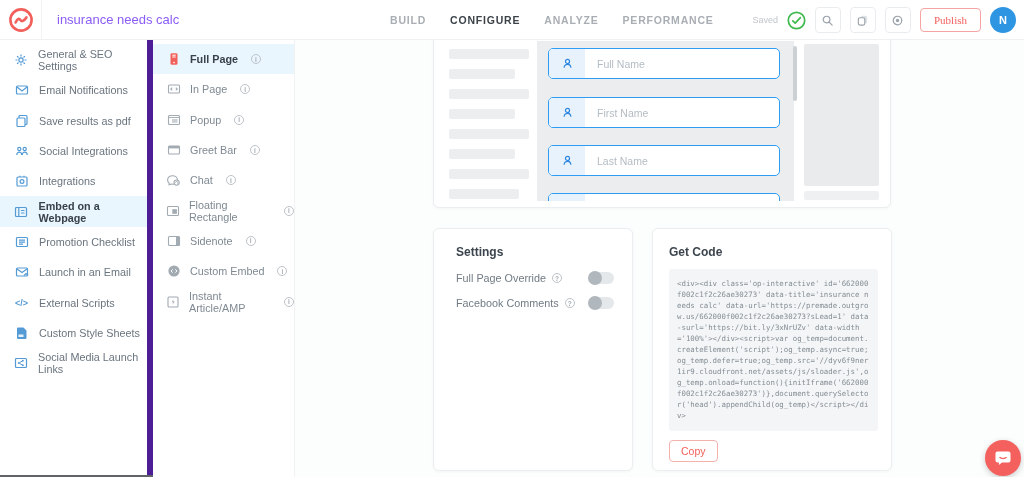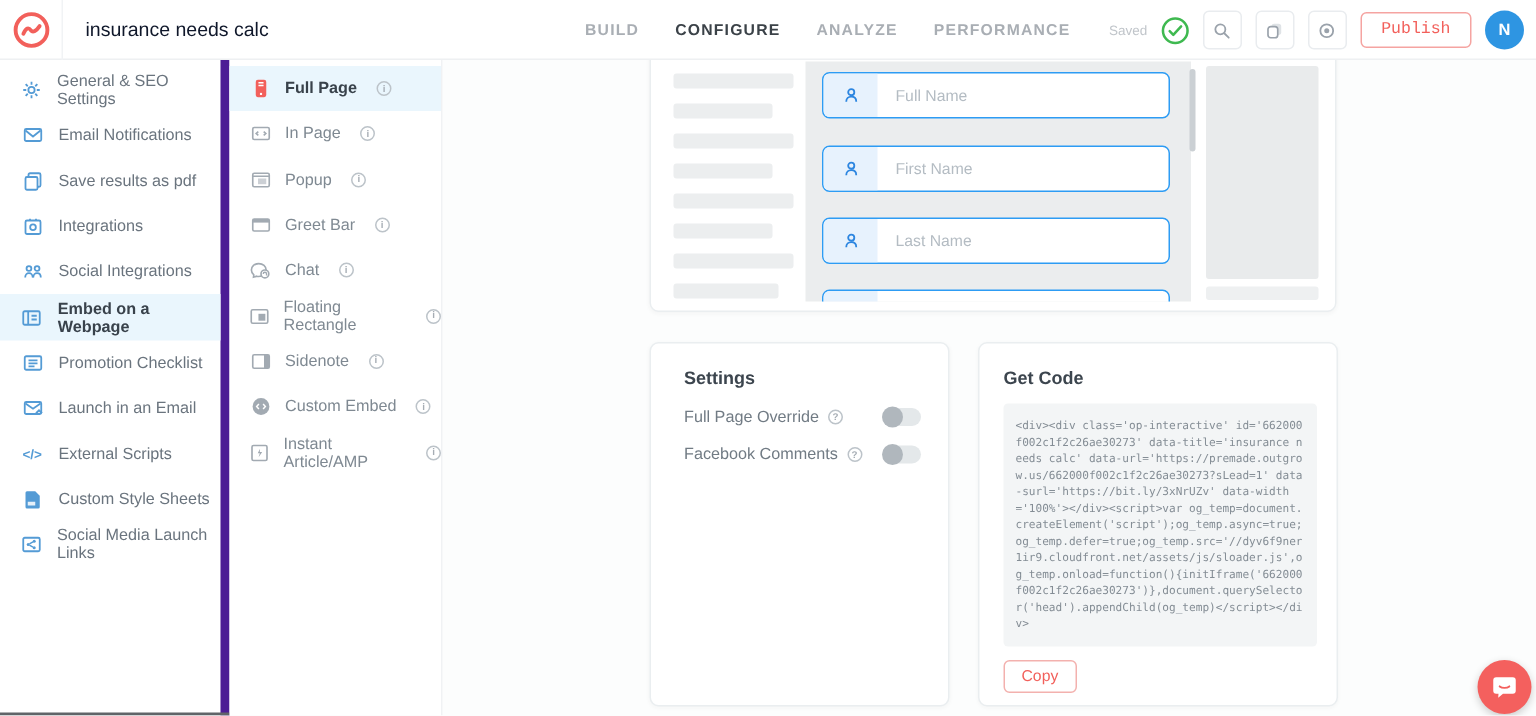--- a/index.html
+++ b/index.html
@@ -5,30 +5,30 @@
   * { margin:0; padding:0; box-sizing:border-box; }
   html,body { width:1024px; height:477px; overflow:hidden; }
   body { font-family:"Liberation Sans","DejaVu Sans",sans-serif; background:#fcfdfd; position:relative; }
 
   
   .navbar { position:absolute; top:0; left:0; width:1024px; height:40px; background:#fff;
             border-bottom:1px solid #eef0f2; z-index:20; }
   .logo-box { position:absolute; left:0; top:0; width:42px; height:40px; display:flex;
               align-items:center; justify-content:center; border-right:1px solid #f1f3f5; cursor:pointer; }
   .proj-title { position:absolute; left:57px; top:0; height:40px; line-height:40px;
-                font-size:13px; color:#0f172a; }
+                font-size:13px; color:#8b5cf6; }
   .tabs { position:absolute; left:390px; top:0; height:40px; display:flex; gap:24px; align-items:center; }
   .tab { font-size:10.5px; font-weight:700; letter-spacing:.8px; color:#a9aeb4; cursor:pointer; }
   .tab.active { color:#3b4248; }
   .nav-right { position:absolute; right:8px; top:0; height:40px; display:flex; gap:9px; align-items:center; }
   .saved-txt { font-size:9px; color:#c0c5ca; }
   .iconbtn { width:26px; height:26px; background:#fff; border:1px solid #e9ecef; border-radius:4px;
              display:flex; align-items:center; justify-content:center; color:#9aa2ab; cursor:pointer; }
   .publish-btn { background:#fff; border:1px solid #f5a4a1; border-radius:4px; color:#f2605b;
-                 font-size:11px; padding:5px 13px; cursor:pointer; font-family:Liberation Mono, monospace; }
+                 font-size:11px; padding:5px 13px; cursor:pointer; font-family:Liberation Serif, serif; }
   .avatar { width:26px; height:26px; border-radius:50%; background:#2e95e2; color:#fff;
             font-size:11px; font-weight:700; display:flex; align-items:center; justify-content:center; cursor:pointer; }
 
   
   .sidebar { position:absolute; left:0; top:40px; width:153px; height:437px; background:#fff;
              border-right:6px solid #4c1d95; padding-top:5px; }
   .side-item { height:30.3px; display:flex; align-items:center; padding-left:14px; gap:10px; cursor:pointer; }
   .side-item .sicon { color:#549bd5; display:flex; width:15px; justify-content:center; }
   .side-item .slabel { font-size:10.8px; color:#6a747e; }
   .side-item.active { background:#eaf6fd; }
@@ -167,37 +167,37 @@
       <svg width="14" height="14" viewBox="0 0 14 14" stroke="currentColor" fill="none" stroke-width="1.2">
         <rect x="4" y="1.5" width="8" height="9" rx="1"></rect>
           <rect x="2" y="4" width="8" height="8.5" rx="1" fill="#fff"></rect>
       </svg>
     </span>
     <span class="slabel">Save results as pdf</span>
   </div>
   <div class="side-item">
     <span class="sicon">
       <svg width="14" height="14" viewBox="0 0 14 14" stroke="currentColor" fill="none" stroke-width="1.2">
-        <rect x="2" y="3" width="10" height="9" rx="1"></rect>
-          <path d="M5 3V1.8M9 3V1.8"></path>
-          <circle cx="7" cy="7.5" r="1.9"></circle>
-      </svg>
-    </span>
-    <span class="slabel">Integrations</span>
-  </div>
-  <div class="side-item">
-    <span class="sicon">
-      <svg width="14" height="14" viewBox="0 0 14 14" stroke="currentColor" fill="none" stroke-width="1.2">
         <circle cx="4.3" cy="5" r="1.6"></circle>
           <path d="M1.8 11c0-1.8 1.1-2.9 2.5-2.9S6.8 9.2 6.8 11"></path>
         <circle cx="9.7" cy="5" r="1.6"></circle>
           <path d="M7.2 11c0-1.8 1.1-2.9 2.5-2.9s2.5 1.1 2.5 2.9"></path>
       </svg>
     </span>
     <span class="slabel">Social Integrations</span>
+  </div>
+  <div class="side-item">
+    <span class="sicon">
+      <svg width="14" height="14" viewBox="0 0 14 14" stroke="currentColor" fill="none" stroke-width="1.2">
+        <rect x="2" y="3" width="10" height="9" rx="1"></rect>
+          <path d="M5 3V1.8M9 3V1.8"></path>
+          <circle cx="7" cy="7.5" r="1.9"></circle>
+      </svg>
+    </span>
+    <span class="slabel">Integrations</span>
   </div>
   <div class="side-item active">
     <span class="sicon">
       <svg width="14" height="14" viewBox="0 0 14 14" stroke="currentColor" fill="none" stroke-width="1.2">
         <rect x="1.5" y="2.5" width="11" height="9" rx="1"></rect>
           <path d="M4.8 2.5v9M7 5.5h3.5M7 8h3.5"></path>
       </svg>
     </span>
     <span class="slabel">Embed on a Webpage</span>
   </div>

